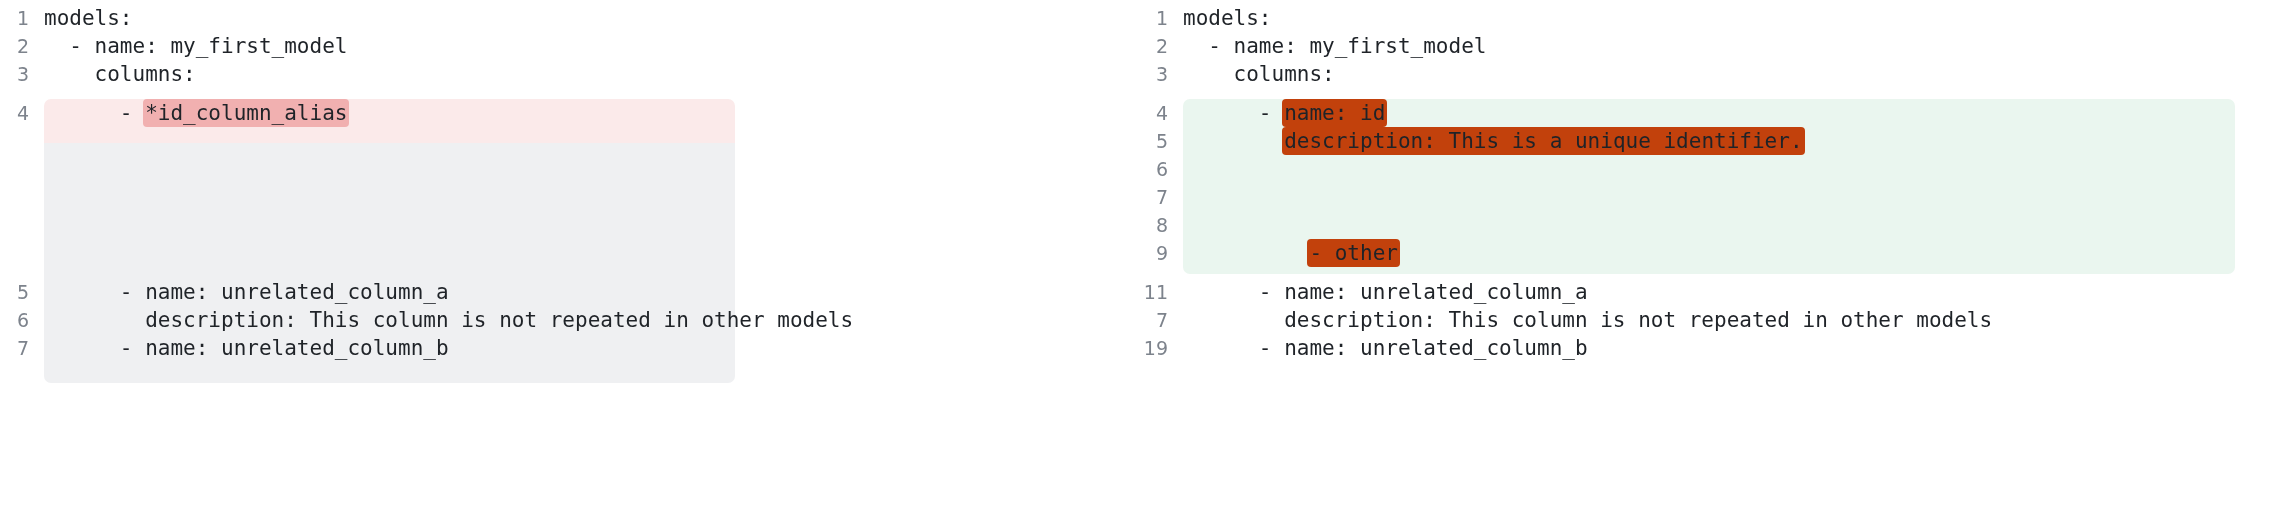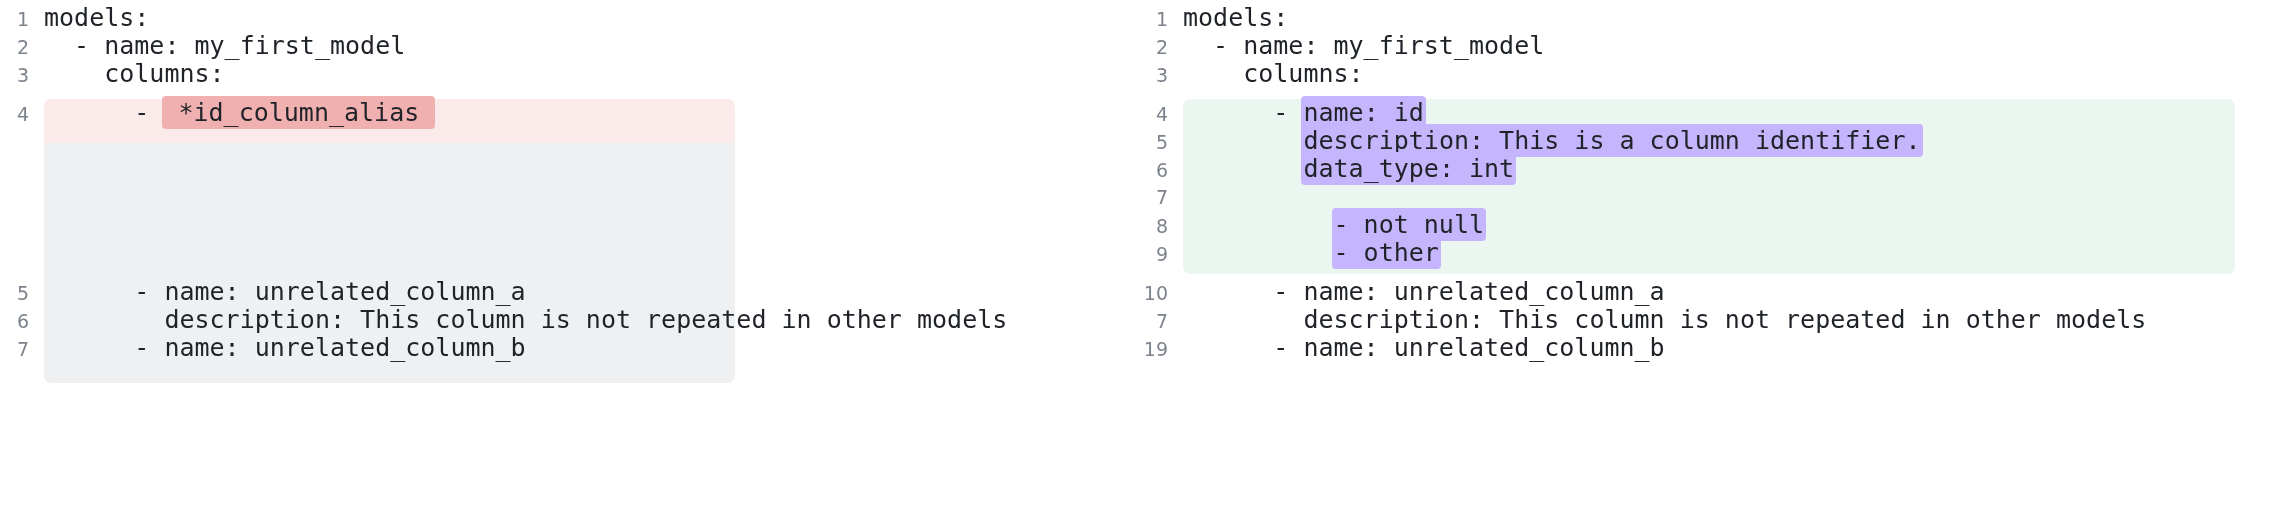--- a/index.html
+++ b/index.html
@@ -81,32 +81,32 @@
     padding-right: 15px;
     box-sizing: border-box;
     color: #7d838c;
     font-size: 19px;
     font-family: "DejaVu Sans", "Liberation Sans", sans-serif;
     user-select: none;
   }
   .code {
     color: #1f2328;
     font-family: "DejaVu Sans Mono", "Liberation Mono", monospace;
-    font-size: 25px;
+    font-size: 21px;
     letter-spacing: 0px;
     white-space: pre;
   }
   .code .mark-red {
     background: #f1b0b0;
     border-radius: 4px;
-    padding: 2px 16px;
+    padding: 2px 2px;
     margin: 0 -2px;
   }
   .code .mark-green {
-    background: #c4b5fd;
+    background: #c2410c;
     border-radius: 4px;
     padding: 2px 2px;
     margin: 1px -2px;
   }
 
   
   .filler { height: 28px; }
 </style>
 </head>
 <body>
@@ -183,44 +183,42 @@
         <span class="code">    columns:</span>
       </div>
 
       <div class="line spacer-top">
         <span class="gutter">4</span>
         <span class="code"><span>      - </span><span class="mark-green">name: id</span></span>
       </div>
 
       <div class="line">
         <span class="gutter">5</span>
-        <span class="code"><span>        </span><span class="mark-green">description: This is a column identifier.</span></span>
+        <span class="code"><span>        </span><span class="mark-green">description: This is a unique identifier.</span></span>
       </div>
 
       <div class="line">
         <span class="gutter">6</span>
-        <span class="code"><span>        </span><span class="mark-green">data_type: int</span></span>
       </div>
 
       <div class="line">
         <span class="gutter">7</span>
       </div>
 
       <div class="line">
         <span class="gutter">8</span>
-        <span class="code"><span>          </span><span class="mark-green">- not_null</span></span>
       </div>
 
       <div class="line">
         <span class="gutter">9</span>
         <span class="code"><span>          </span><span class="mark-green">- other</span></span>
       </div>
 
       <div class="line spacer-top">
-        <span class="gutter">10</span>
+        <span class="gutter">11</span>
         <span class="code">      - name: unrelated_column_a</span>
       </div>
 
       <div class="line">
         <span class="gutter">7</span>
         <span class="code">        description: This column is not repeated in other models</span>
       </div>
 
       <div class="line">
         <span class="gutter">19</span>

